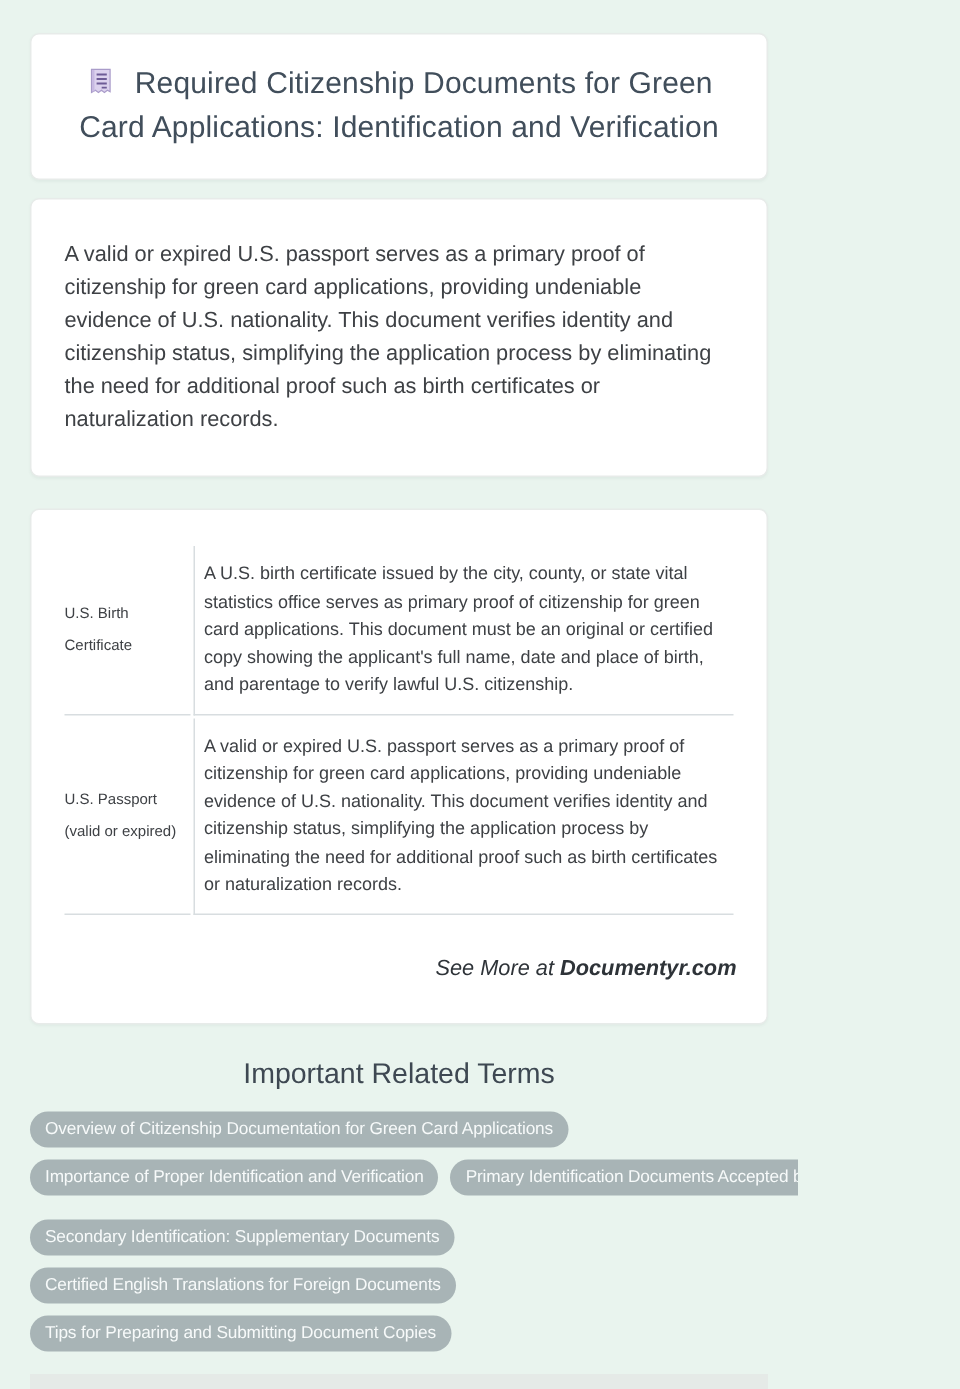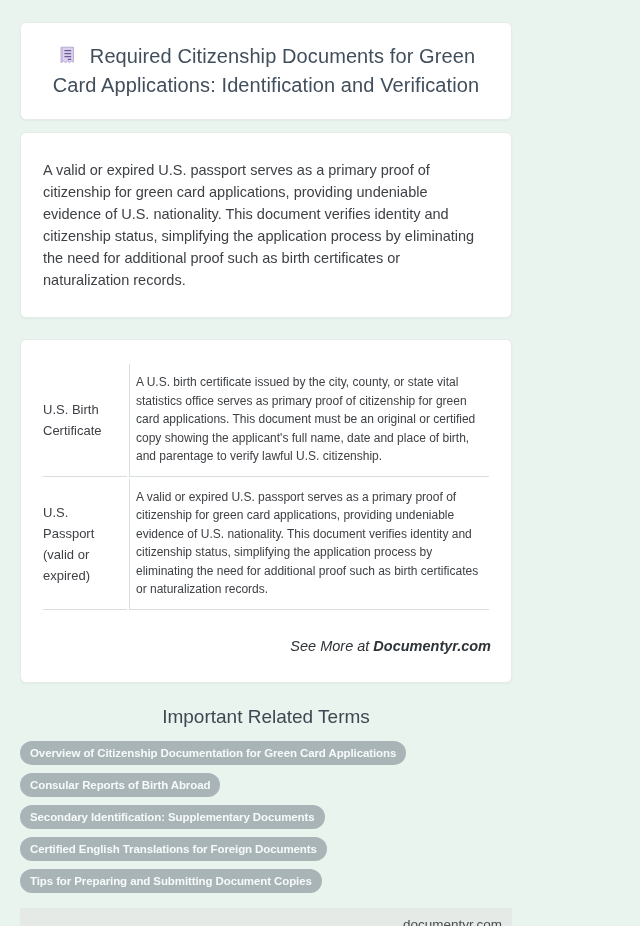--- a/index.html
+++ b/index.html
@@ -54,21 +54,21 @@
     border-collapse:separate;
     border-spacing:2px;
     color:var(--body-text);
   }
   .doc-table td{
     border-bottom:1px solid var(--table-border);
     vertical-align:middle;
   }
   .doc-table td.term{
     width:84px;
-    font-size:13px;
+    font-size:10px;
     line-height:21px;
     padding:8px 4px 8px 0;
   }
   .doc-table td.def{
     border-left:1px solid var(--table-border);
     font-size:12px;
     line-height:18.5px;
     padding:9px 2px 10px 6px;
   }
   .see-more{
@@ -93,21 +93,20 @@
     background:var(--tag-background);
     color:var(--tag-text);
     font-size:11.5px;
     letter-spacing:-0.1px;
     height:24px;
     line-height:24px;
     padding:0 10px;
     border-radius:12px;
     white-space:nowrap;
     cursor:pointer;
-    font-weight:bold;
   }
   .footer{
     margin-top:15px;
     height:34px;
     background:var(--footer-background);
     display:flex;
     align-items:center;
     justify-content:flex-end;
     padding:0 10px;
     font-size:13.5px;
@@ -158,21 +157,24 @@
       </p>
     </section>
 
     <h2 class="terms-heading">Important Related Terms</h2>
 
     <div class="tags">
         <div class="tag-row">
           <span class="tag">Overview of Citizenship Documentation for Green Card Applications</span>
         </div>
         <div class="tag-row">
-          <span class="tag">Consular Reports of Birth Abroad</span>
+          <span class="tag">Importance of Proper Identification and Verification</span>
+          <span class="tag">Primary Identification Documents Accepted by USCIS</span>
+        </div>
+        <div class="tag-row">
         </div>
         <div class="tag-row">
           <span class="tag">Secondary Identification: Supplementary Documents</span>
         </div>
         <div class="tag-row">
           <span class="tag">Certified English Translations for Foreign Documents</span>
         </div>
         <div class="tag-row">
           <span class="tag">Tips for Preparing and Submitting Document Copies</span>
         </div>

